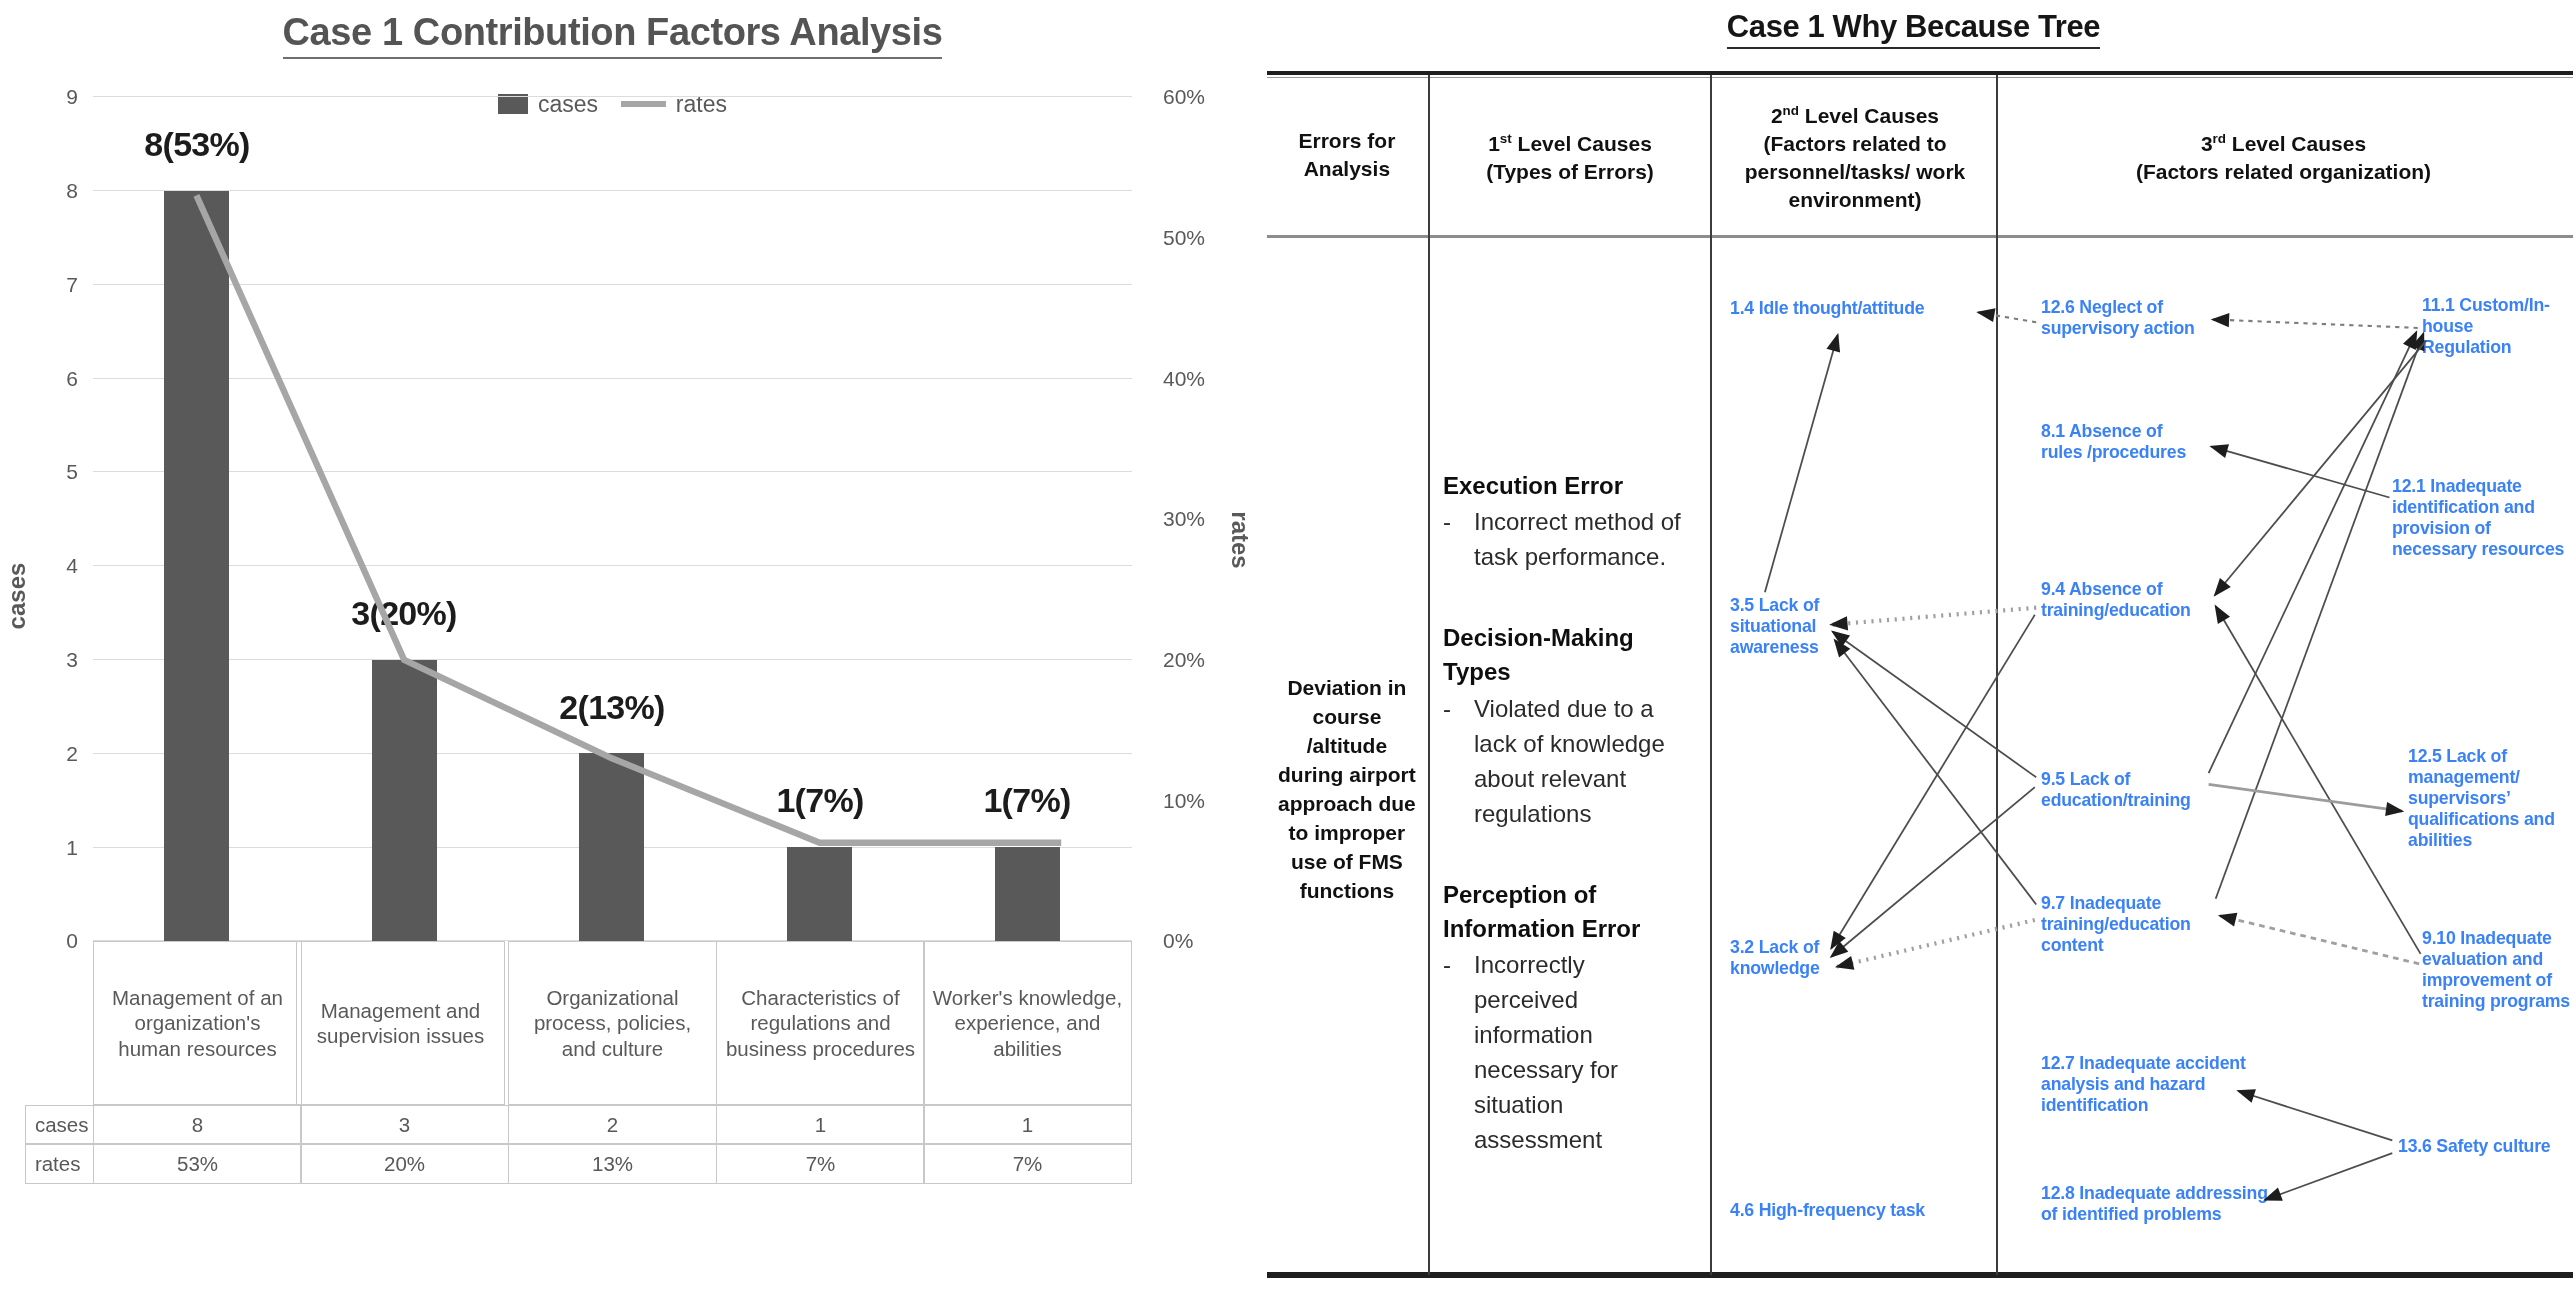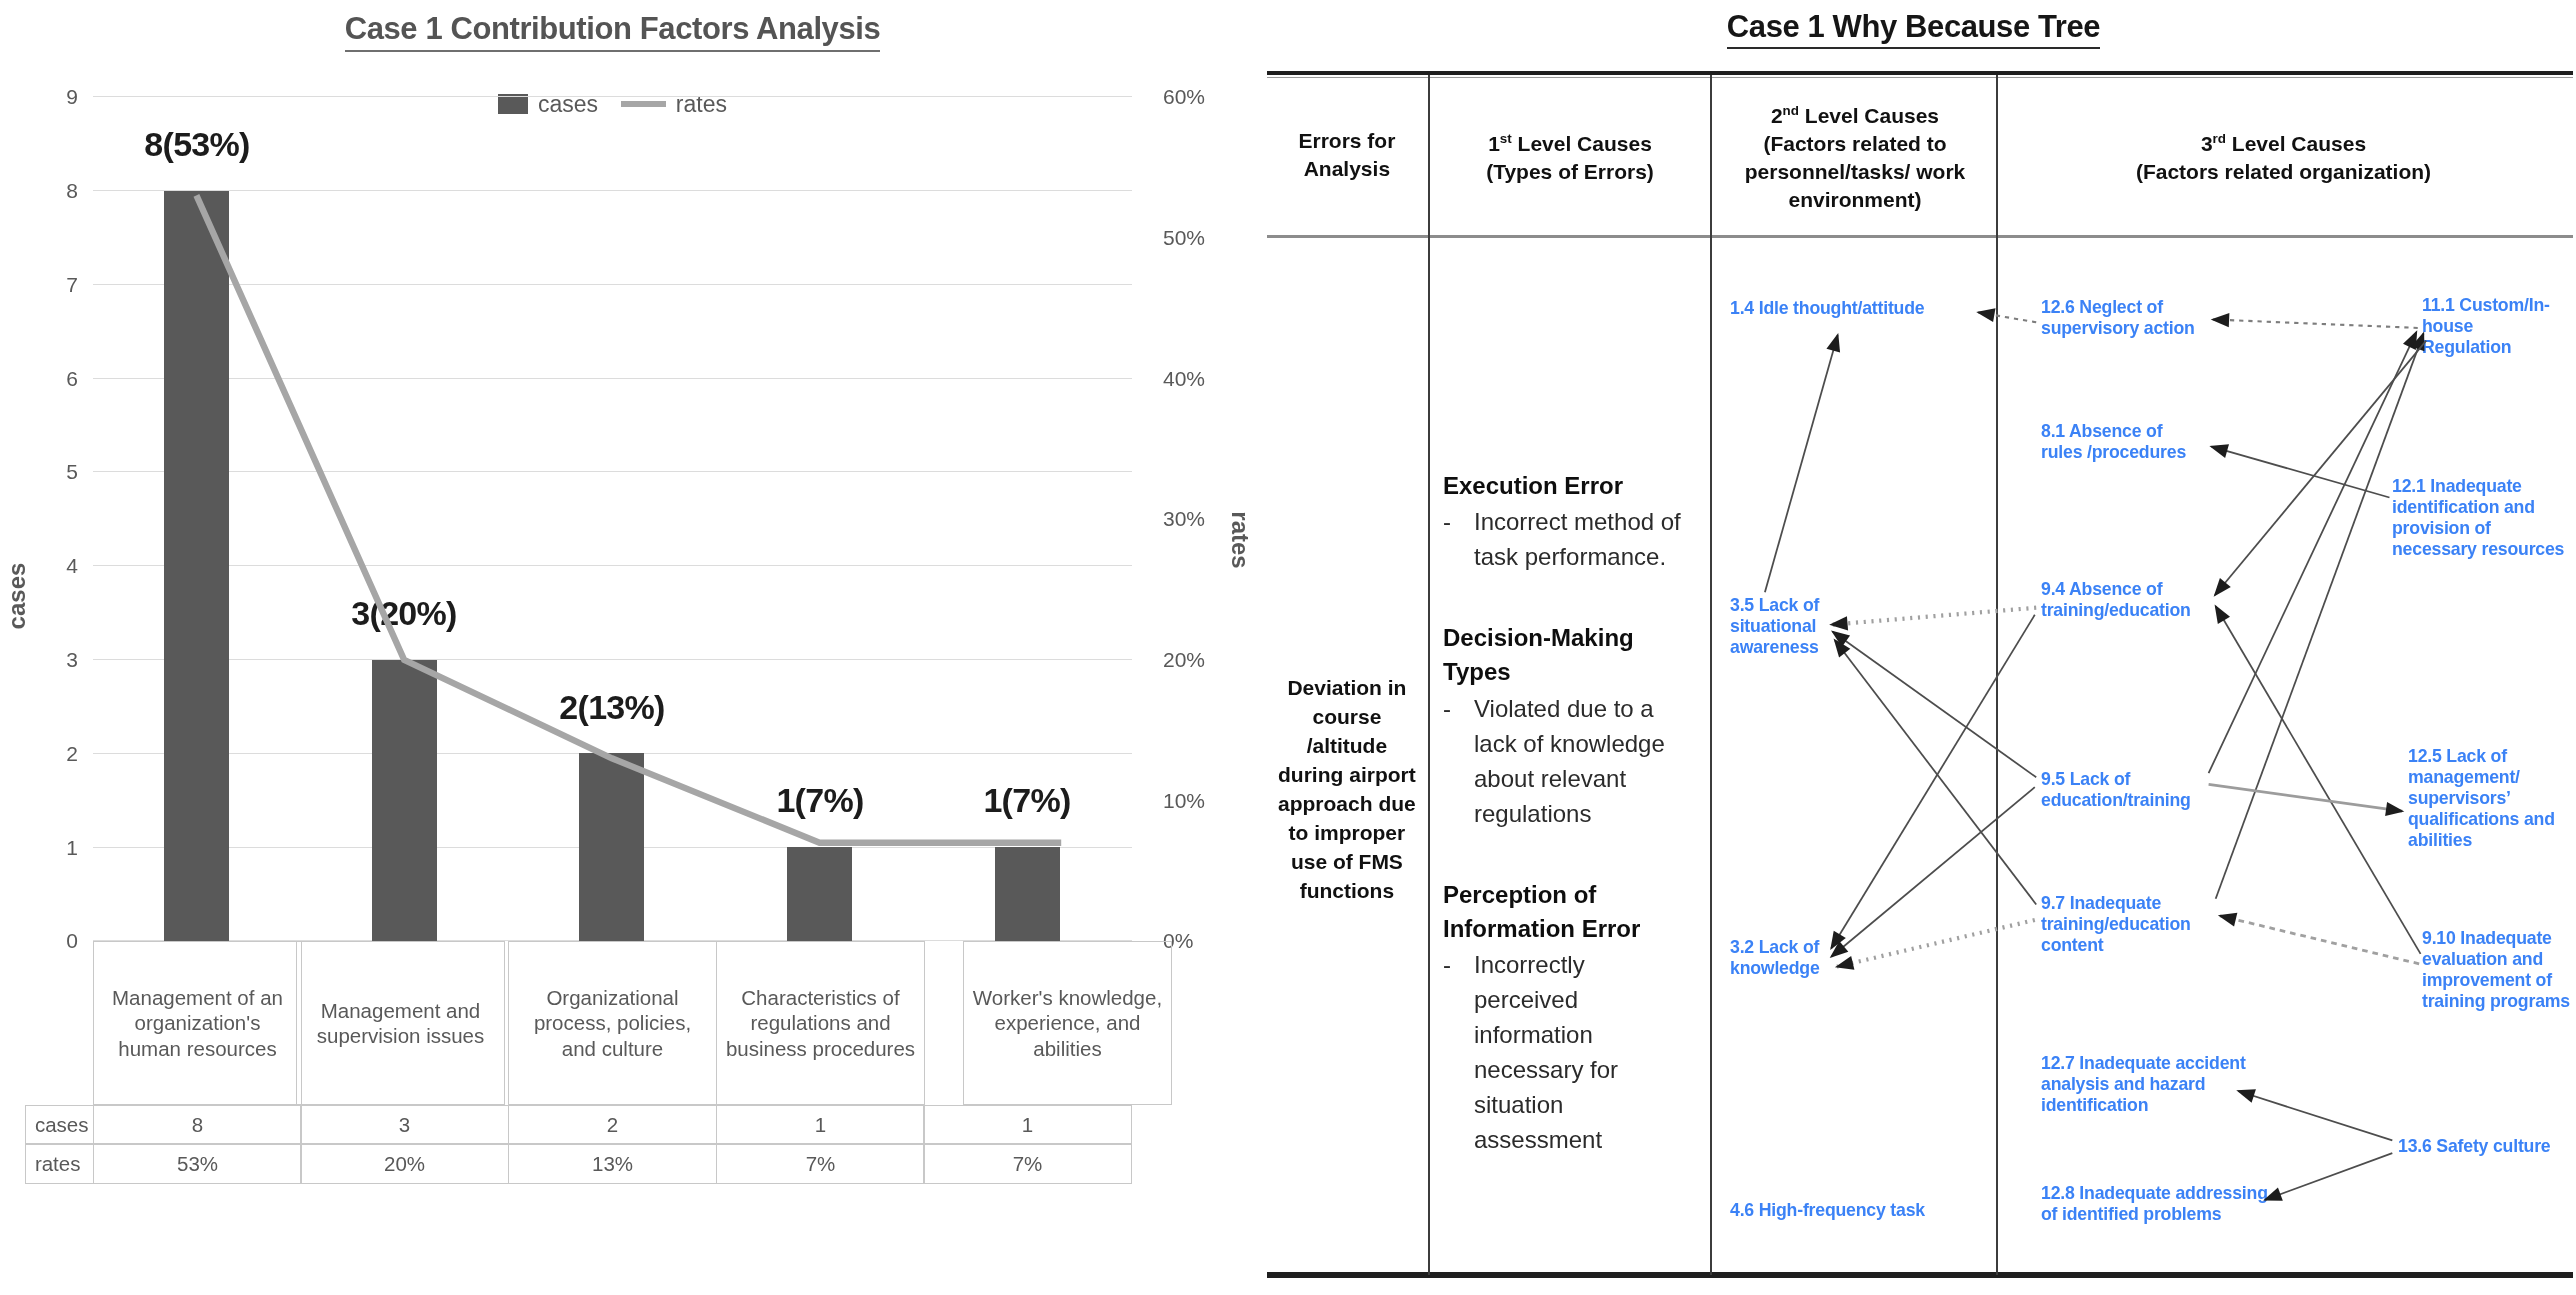--- a/index.html
+++ b/index.html
@@ -9,21 +9,21 @@
     font-family:"Liberation Sans", sans-serif; color:#333;
   }
   .abs { position:absolute; }
   .panel { position:absolute; top:0; height:1296px; }
   #pareto-panel { left:0; width:1251px; }
   #tree-panel { left:1251px; width:1325px; }
 
   
   .chart-title {
     position:absolute; left:93px; top:11.3px; width:1039px; text-align:center;
-    font-size:31px; font-weight:bold; color:#545454; letter-spacing:-0.4px;
+    font-size:38px; font-weight:bold; color:#545454; letter-spacing:-0.4px;
   }
   .chart-title span { border-bottom:2.8px solid #6f6f6f; padding-bottom:3.5px; }
   #legend {
     position:absolute; left:93px; top:90px; width:1039px; height:28px;
     display:flex; justify-content:center; align-items:center; gap:10px;
     font-size:23px; color:#595959;
   }
   .legend-swatch-bar { width:30px; height:20px; background:#595959; display:inline-block; }
   .legend-swatch-line { width:45px; height:6.4px; background:#a6a6a6; display:inline-block; }
   .gridline { position:absolute; left:93px; width:1039px; height:1.4px; background:#dcdcdc; }
@@ -136,21 +136,21 @@
       <div class="tcell" style="left: 93px; top: 1144px; width: 209px; height: 40px;">53%</div>
       <div class="tcell" style="left: 296px; top: 941px; width: 209px; height: 164px;">Management and supervision issues</div>
       <div class="tcell" style="left: 300px; top: 1105px; width: 209px; height: 39px;">3</div>
       <div class="tcell" style="left: 300px; top: 1144px; width: 209px; height: 40px;">20%</div>
       <div class="tcell" style="left: 508px; top: 941px; width: 209px; height: 164px;">Organizational process, policies, and culture</div>
       <div class="tcell" style="left: 508px; top: 1105px; width: 209px; height: 39px;">2</div>
       <div class="tcell" style="left: 508px; top: 1144px; width: 209px; height: 40px;">13%</div>
       <div class="tcell" style="left: 716px; top: 941px; width: 209px; height: 164px;">Characteristics of regulations and business procedures</div>
       <div class="tcell" style="left: 716px; top: 1105px; width: 209px; height: 39px;">1</div>
       <div class="tcell" style="left: 716px; top: 1144px; width: 209px; height: 40px;">7%</div>
-      <div class="tcell" style="left: 923px; top: 941px; width: 209px; height: 164px; margin-left: 40px;">Worker's knowledge, experience, and abilities</div>
+      <div class="tcell" style="left: 923px; top: 941px; width: 209px; height: 164px;">Worker's knowledge, experience, and abilities</div>
       <div class="tcell" style="left: 923px; top: 1105px; width: 209px; height: 39px;">1</div>
       <div class="tcell" style="left: 923px; top: 1144px; width: 209px; height: 40px;">7%</div>
     </div>
 
 </section>
 
 <section class="panel" id="tree-panel">
   <div class="tree-title"><span>Case 1 Why Because Tree</span></div>
 
   <div class="hline" style="left:15.5px; top:71px; width:1306px; height:4.2px;"></div>

